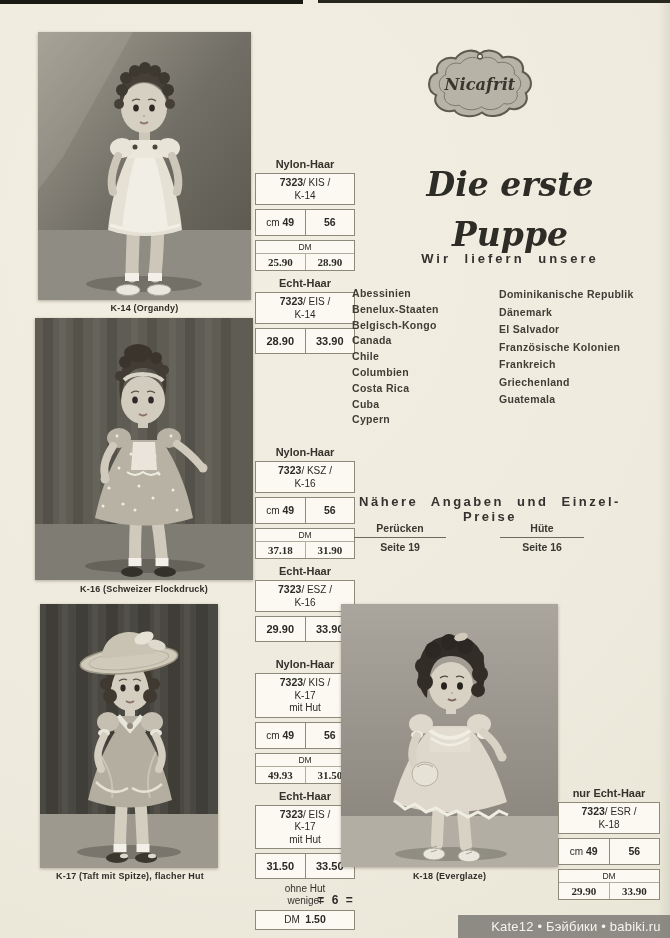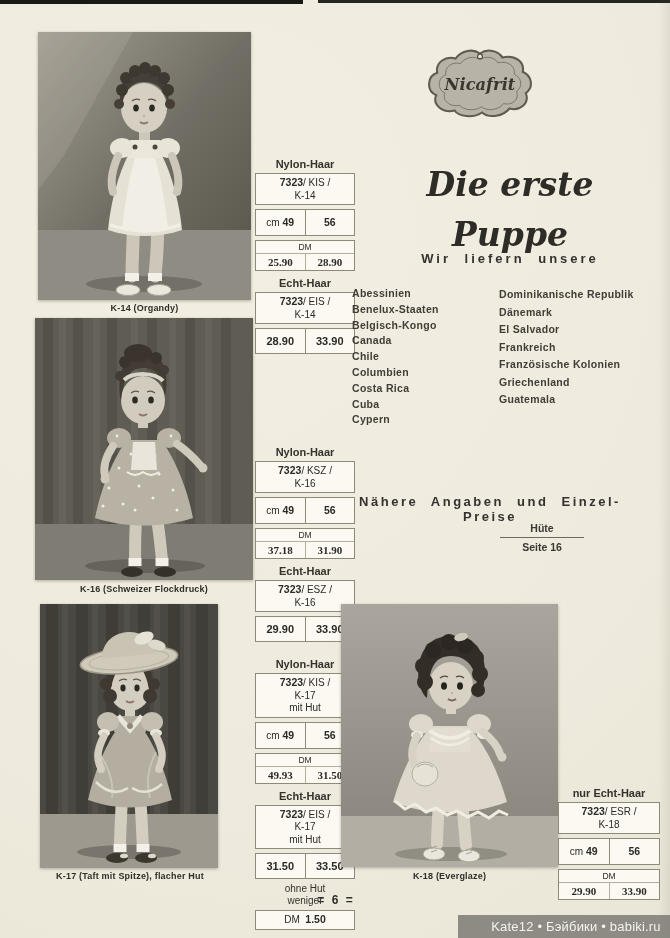--- a/index.html
+++ b/index.html
@@ -443,28 +443,32 @@
     <span>Chile</span>
     <span>Columbien</span>
     <span>Costa Rica</span>
     <span>Cuba</span>
     <span>Cypern</span>
   </div>
   <div class="countries colR">
     <span>Dominikanische Republik</span>
     <span>Dänemark</span>
     <span>El Salvador</span>
+    <span>Französische Kolonien</span>
     <span>Frankreich</span>
-    <span>Französische Kolonien</span>
     <span>Griechenland</span>
     <span>Guatemala</span>
   </div>
 
   <div class="spread-head" style="left:345px;top:494px;width:290px;letter-spacing:2.5px;">Nähere Angaben und Einzel-Preise</div>
 
+  <div class="ref" style="left:354px;top:522px;width:92px;">
+    <span class="lbl">Perücken</span>
+    <span class="pg">Seite 19</span>
+  </div>
   <div class="ref" style="left:500px;top:522px;width:84px;">
     <span class="lbl">Hüte</span>
     <span class="pg">Seite 16</span>
   </div>
 
   <div class="pagenum">= 6 =</div>
 
   <div class="wm">Kate12 • Бэйбики • babiki.ru</div>
 
 </div>

